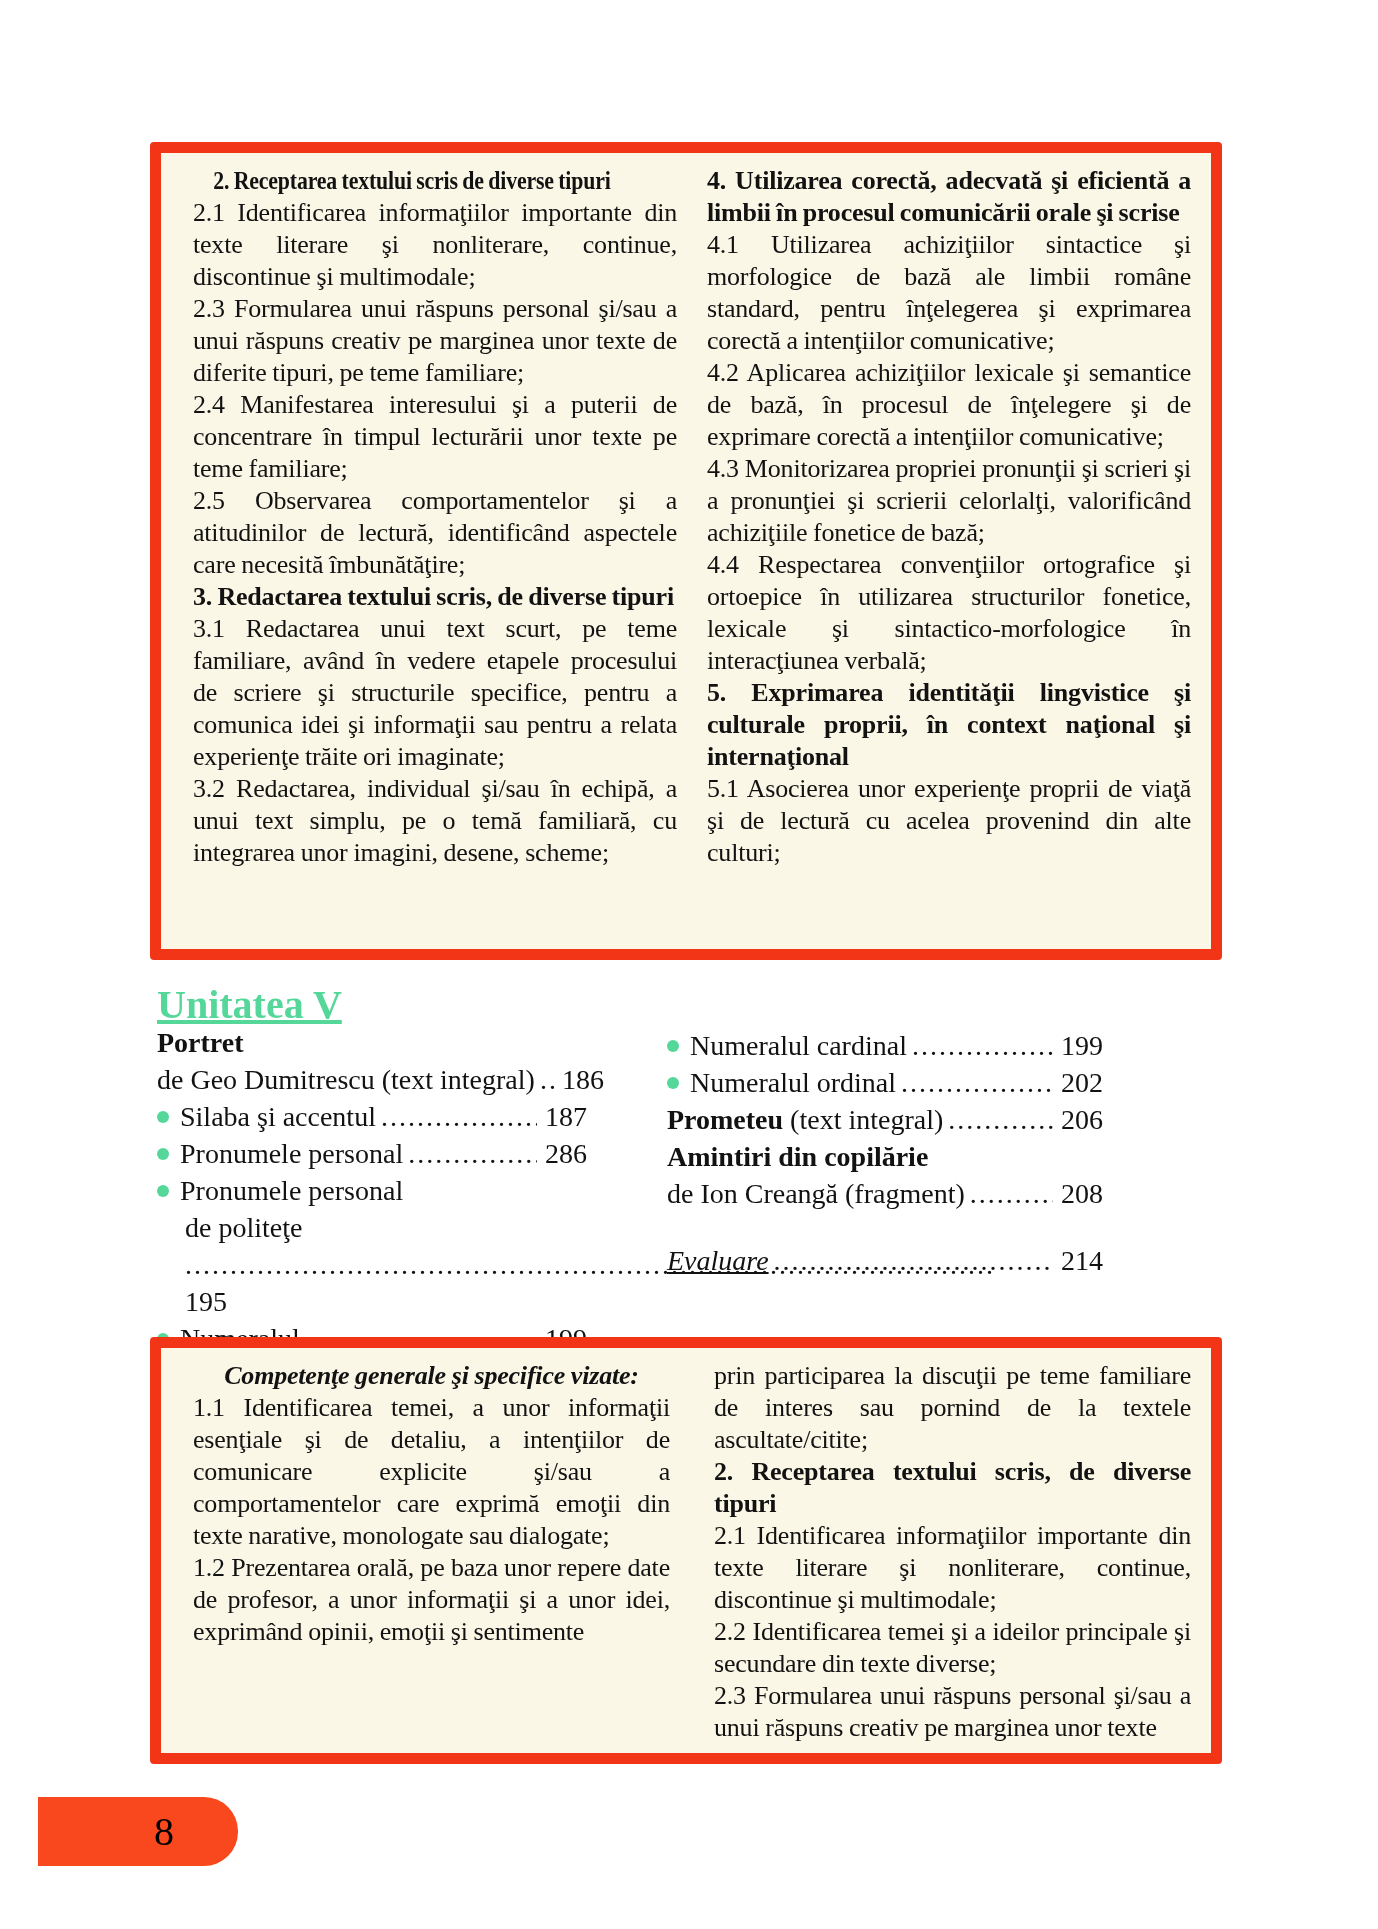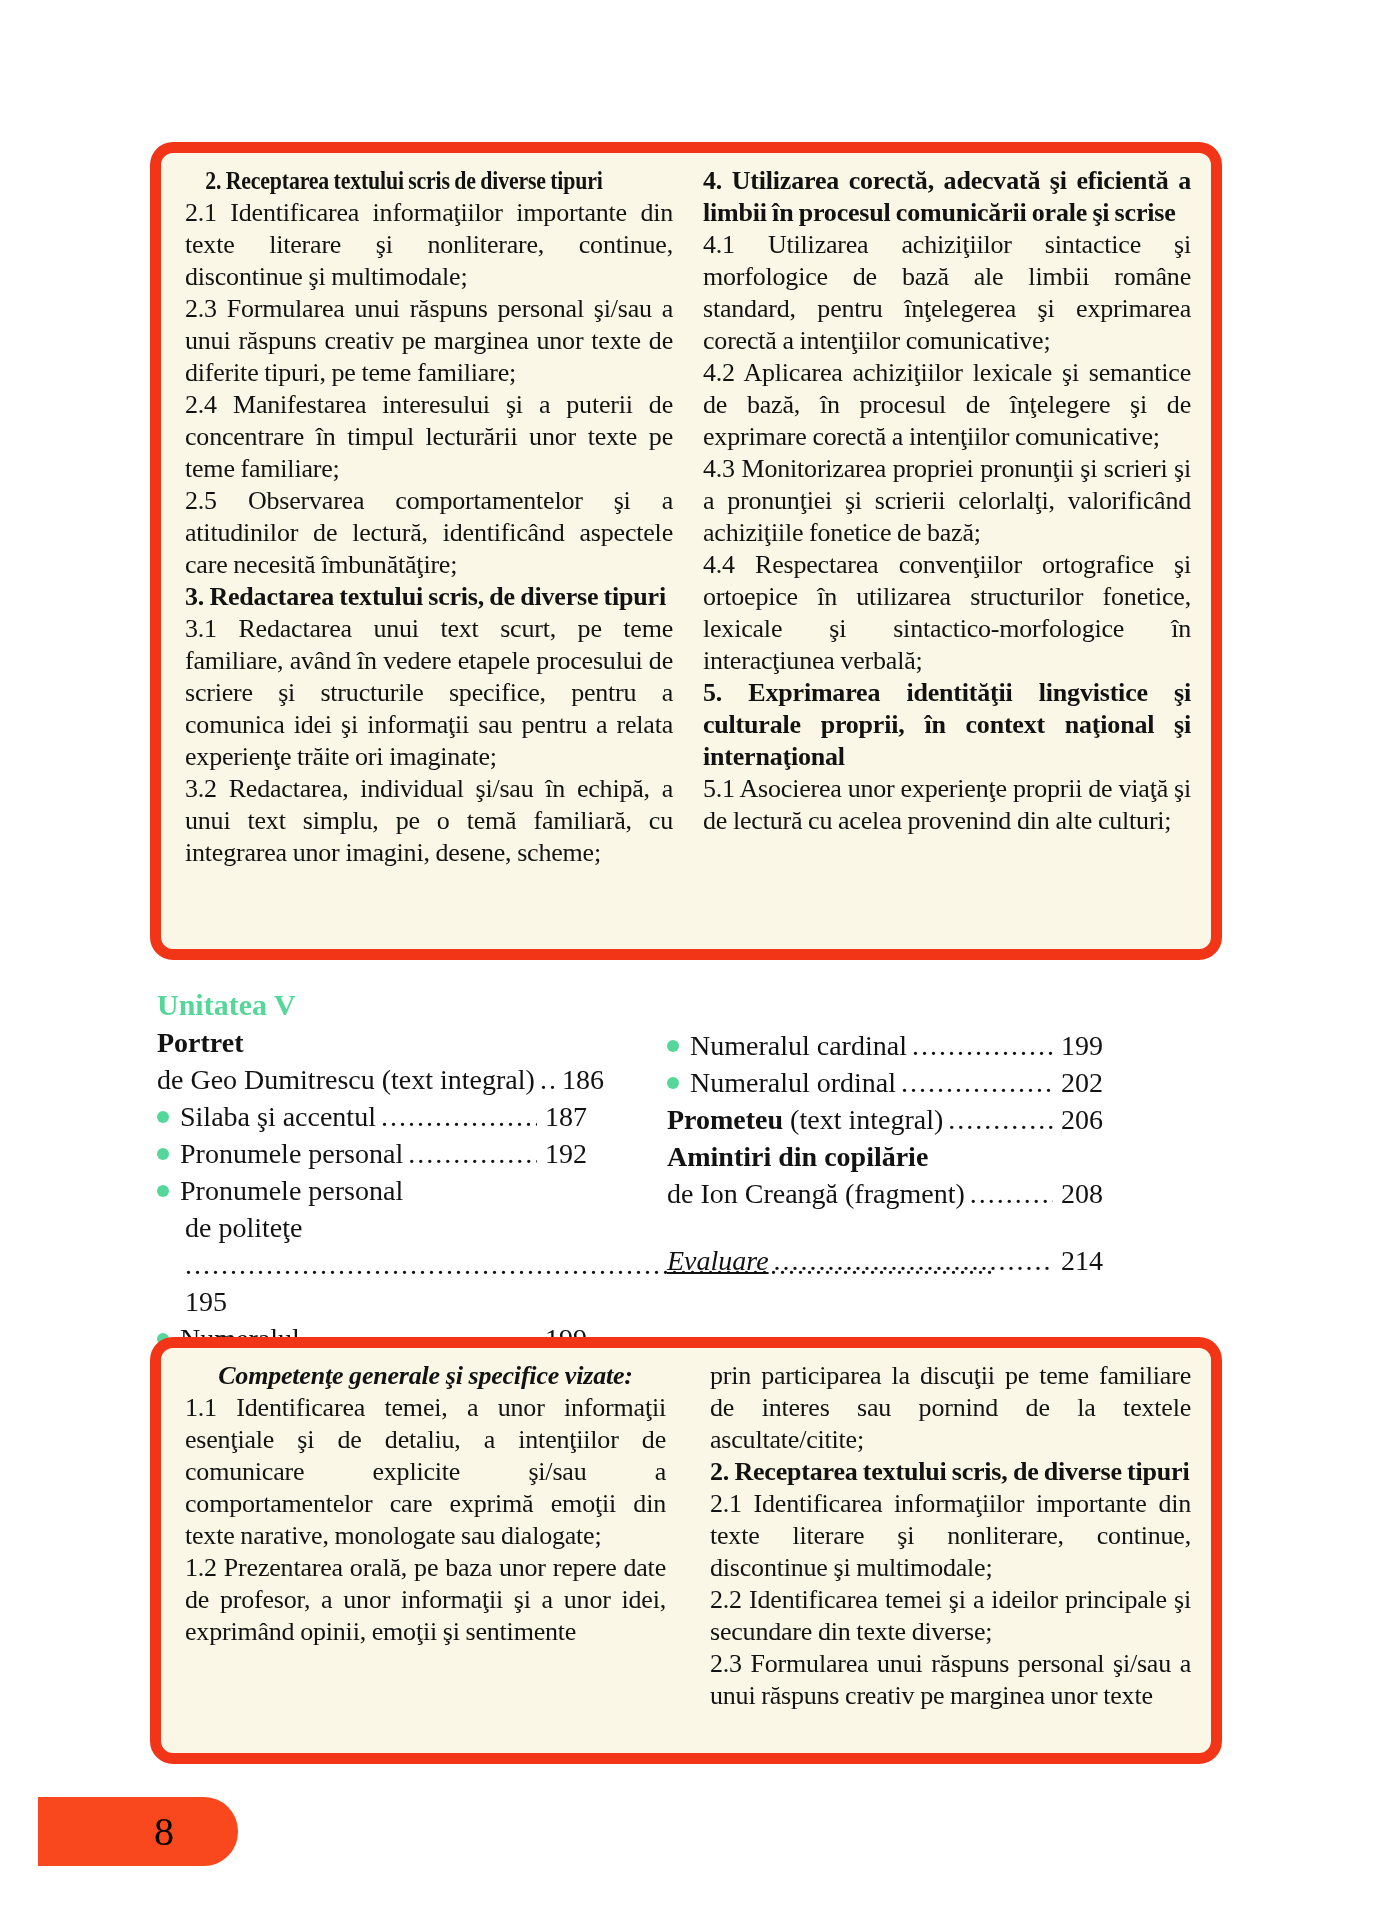--- a/index.html
+++ b/index.html
@@ -2,36 +2,36 @@
 <html style="--red: #F23517; --tab: #F9481D; --cream: #FAF7E6; --green: #56D79A; --ink: #121212;"><head>
 <meta charset="utf-8">
 <style>
   :root{
     --red:#F23517; --tab:#F9481D; --cream:#FAF7E6; --green:#56D79A; --ink:#121212;
   }
   html,body{margin:0;padding:0;background:#fff;}
   .page{position:relative;width:1378px;height:1929px;background:#fff;overflow:hidden;
         font-family:"Liberation Serif", serif;color:var(--ink);}
   .box{position:absolute;left:150px;width:1072px;background:var(--cream);
-       border:11px solid var(--red);border-radius:23px;box-sizing:border-box;
-       padding:12px 20px 12px 24px;display:flex;gap:30px;overflow:hidden;}
+       border:11px solid var(--red);border-radius:4px;box-sizing:border-box;
+       padding:12px 20px 12px 32px;display:flex;gap:30px;overflow:hidden;}
   .box-top{top:142px;height:818px;}
   .box-bottom{top:1337px;height:427px;gap:44px;}
   .col{flex:1 1 0;min-width:0;}
   .p{font-size:26px;line-height:32px;text-align:justify;letter-spacing:-0.2px;word-spacing:-0.5px;margin:0;}
   .p.bold{font-weight:bold;word-spacing:-1px;}
   .p.tight{white-space:nowrap;transform:scaleX(0.84);transform-origin:0 50%;}
   .p.indent{text-indent:24px;}
   .p.hitalic{font-weight:bold;font-style:italic;text-align:center;white-space:nowrap;font-size:26px;}
   
   .toc{position:absolute;left:157px;top:985px;width:1066px;display:flex;}
   .toc-col{font-size:28px;line-height:37px;}
   .toc-col.left{width:430px;}
   .toc-col.right{width:436px;margin-left:80px;padding-top:42px;}
-  .green-h{color:var(--green);font-weight:bold;font-size:30px;line-height:39px;}
+  .green-h{color:var(--green);font-weight:bold;font-size:40px;line-height:39px;text-decoration:underline;}
   .toc-row{display:flex;align-items:baseline;}
   .toc-row.cont{padding-left:23px;flex-direction:column;}
   .toc-spacer{height:30px;}
   .bullet{width:12px;height:12px;border-radius:50%;background:var(--green);
           margin-right:11px;flex:none;align-self:center;}
   .toc-label{flex:none;white-space:nowrap;}
   .toc-label.italic{font-style:italic;text-decoration:underline;}
   .lead{flex:1 1 auto;overflow:hidden;white-space:nowrap;margin:0 8px 0 5px;min-width:14px;}
   .lead::after{content:"..........................................................................................";letter-spacing:2px;}
   .pagenum{flex:none;}
@@ -84,21 +84,21 @@
           <div class="toc-row">
             <span class="bullet"></span>
             <span class="toc-label">Silaba şi accentul</span>
             <span class="lead"></span>
             <span class="pagenum">187</span>
           </div>
           <div class="toc-row">
             <span class="bullet"></span>
             <span class="toc-label">Pronumele personal</span>
             <span class="lead"></span>
-            <span class="pagenum">192</span>
+            <span class="pagenum">286</span>
           </div>
           <div class="toc-row">
             <span class="bullet"></span>
             <span class="toc-label">Pronumele personal</span>
           </div>
           <div class="toc-row cont">
             <span class="toc-label">de politeţe</span>
             <span class="lead"></span>
             <span class="pagenum">195</span>
           </div>

